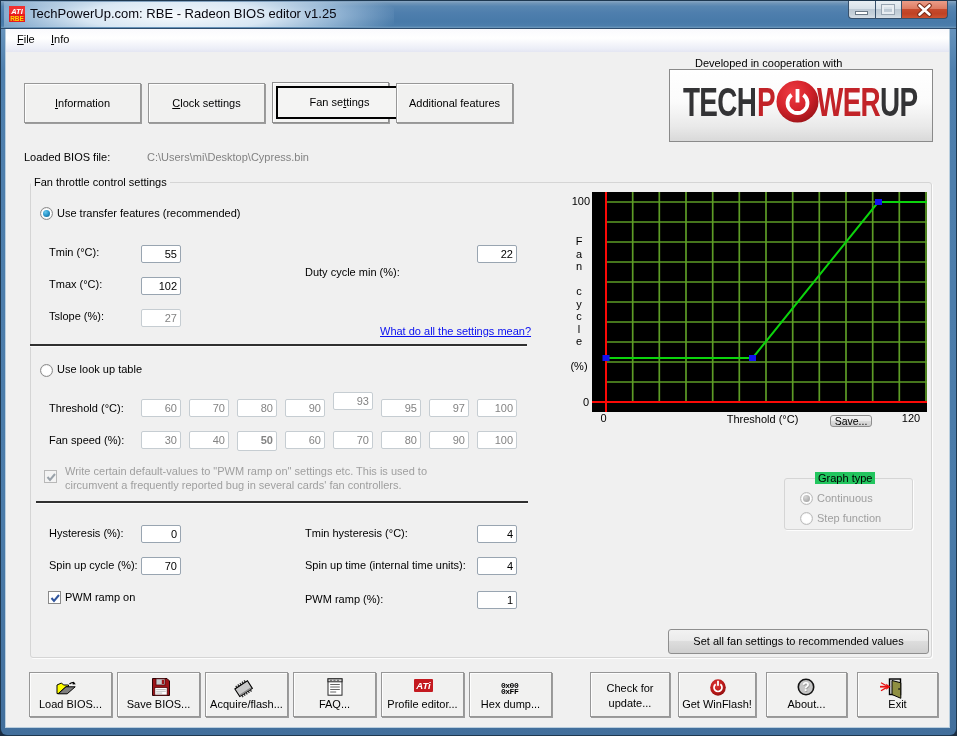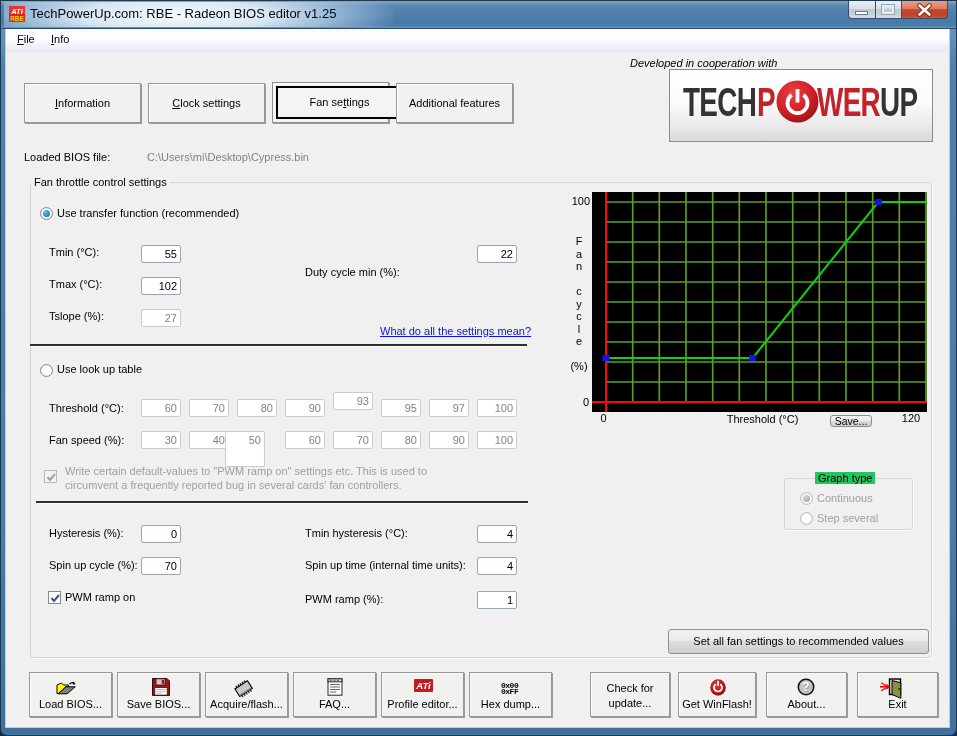--- a/index.html
+++ b/index.html
@@ -23,21 +23,21 @@
 #btn-min { left:848px; width:28px; border-bottom-left-radius:4px; background:linear-gradient(180deg,#e9eff4 0%,#d8e1e9 45%,#bdc9d4 50%,#c6d1da 78%,#d8dfe6 100%); }
 #btn-max { left:875px; width:27px; background:linear-gradient(180deg,#e9eff4 0%,#d8e1e9 45%,#bdc9d4 50%,#c6d1da 78%,#d8dfe6 100%); }
 #btn-close { left:901px; width:47px; border-bottom-right-radius:4px; background:linear-gradient(180deg,#eb9d88 0%,#dd7c63 45%,#c64a2d 50%,#c04224 75%,#cd5332 100%); }
 #glyph-min { left:855px; top:11px; width:13px; height:4px; background:#fff; border:1px solid #6a7886; }
 #glyph-max { left:882px; top:5px; width:12px; height:9px; border:2px solid #e8edf2; outline:1px solid #98a5b2; background:transparent; }
 
 .tabbtn { top:83px; height:40px; width:117px; background:#f1f1f0; border:1px solid #979797; box-shadow:inset 1px 1px 0 #fdfdfd, 1px 1px 0 #9c9c9c; text-align:center; line-height:38px; font-size:11px; }
 #tab-fan-outer { left:272px; top:82px; width:117px; height:41px; background:#f4f4f3; border:1px solid #8e8e8e; box-shadow:inset 1px 1px 0 #fdfdfd, 1px 1px 0 #9c9c9c; }
 #tab-fan-inner { left:276px; top:86px; width:127px; height:33px; border:2px solid #000; text-align:center; line-height:29px; font-size:11px; background:#f4f4f3; }
 
-#dev-label { left:630px; top:57px;font-style:italic; }
+#dev-label { left:695px; top:57px; }
 .lgsp { top:82px; font-weight:bold; font-size:41px; line-height:41px; letter-spacing:-1px; transform:scaleX(0.68); transform-origin:left top; white-space:nowrap; }
 #logobox { left:669px; top:69px; width:264px; height:73px; border:1px solid #8a8a8a; background:linear-gradient(180deg,#ffffff 0%,#fbfbfb 45%,#e9e9e9 80%,#d9d9d9 100%); }
 
 #lbl-loaded { left:24px; top:151px; }
 #lbl-path { left:147px; top:151px; color:#828282; }
 
 .groupbox { border:1px solid #d5d5d5; border-radius:3px; box-shadow:1px 1px 0 #fdfdfd; }
 #group-main { left:30px; top:182px; width:902px; height:476px; }
 #group-main-label { left:31px; top:176px; background:#f0f0f0; padding:0 3px; }
 
@@ -120,21 +120,21 @@
 
 <div class="abs" id="lbl-loaded">Loaded BIOS file:</div>
 <div class="abs" id="lbl-path">C:\Users\mi\Desktop\Cypress.bin</div>
 
 <div class="abs groupbox" id="group-main"></div>
 <div class="abs" id="group-main-label">Fan throttle control settings</div>
 
 <div class="abs radio" style="left:40px;top:207px;">
     <div class="dot"></div>
   </div>
-<div class="abs" style="left:57px;top:207px;">Use transfer function (recommended)</div>
+<div class="abs" style="left:57px;top:207px;">Use transfer features (recommended)</div>
 
 <div class="abs lbl" style="left:49px;top:246px;">Tmin (°C):</div>
 <div class="abs field" style="left:141px;top:245px;width:40px;height:18px;">55</div>
 <div class="abs lbl" style="left:305px;top:246px;margin-top:20px;">Duty cycle min (%):</div>
 <div class="abs field" style="left:477px;top:245px;width:40px;height:18px;">22</div>
 
 <div class="abs lbl" style="left:49px;top:278px;">Tmax (°C):</div>
 <div class="abs field" style="left:141px;top:277px;width:40px;height:18px;">102</div>
 
 <div class="abs lbl" style="left:49px;top:310px;">Tslope (%):</div>
@@ -153,21 +153,21 @@
 <div class="abs field dis" style="left:189px;top:399px;width:40px;height:18px;">70</div>
 <div class="abs field dis" style="left:237px;top:399px;width:40px;height:18px;">80</div>
 <div class="abs field dis" style="left:285px;top:399px;width:40px;height:18px;">90</div>
 <div class="abs field dis" style="left:333px;top:392px;width:40px;height:18px;">93</div>
 <div class="abs field dis" style="left:381px;top:399px;width:40px;height:18px;">95</div>
 <div class="abs field dis" style="left:429px;top:399px;width:40px;height:18px;">97</div>
 <div class="abs field dis" style="left:477px;top:399px;width:40px;height:18px;">100</div>
 
 <div class="abs field dis" style="left:141px;top:431px;width:40px;height:18px;">30</div>
 <div class="abs field dis" style="left:189px;top:431px;width:40px;height:18px;">40</div>
-<div class="abs field dis" style="left:225px;top:431px;width:40px;height:36px;">50</div>
+<div class="abs field dis" style="left:237px;top:431px;width:40px;height:20px;font-weight:bold;">50</div>
 <div class="abs field dis" style="left:285px;top:431px;width:40px;height:18px;">60</div>
 <div class="abs field dis" style="left:333px;top:431px;width:40px;height:18px;">70</div>
 <div class="abs field dis" style="left:381px;top:431px;width:40px;height:18px;">80</div>
 <div class="abs field dis" style="left:429px;top:431px;width:40px;height:18px;">90</div>
 <div class="abs field dis" style="left:477px;top:431px;width:40px;height:18px;">100</div>
 
 <div class="abs checkbox dis" style="left:44px;top:470px;">
     <svg width="13" height="13" viewBox="0 0 13 13">
       <path d="M2.5 6 L5 9 L10 3" stroke="#9aa2aa" stroke-width="2" fill="none"></path>
     </svg>
@@ -237,21 +237,21 @@
 <div class="abs wbtn" style="left:830px;top:415px;width:42px;height:12px;font-size:10.5px;line-height:10px;">Save...</div>
 <div class="abs" style="left:896px;top:412px;width:30px;text-align:center;">120</div>
 
 <div class="abs groupbox" style="left:784px;top:478px;width:129px;height:52px;"></div>
 <div class="abs" style="left:815px;top:472px;background:#22c55e;padding:0 3px;">Graph type</div>
 <div class="abs radio dis" style="left:800px;top:492px;">
     <div class="dot"></div>
   </div>
 <div class="abs gray" style="left:817px;top:492px;">Continuous</div>
 <div class="abs radio dis" style="left:800px;top:512px;"></div>
-<div class="abs gray" style="left:817px;top:512px;">Step several</div>
+<div class="abs gray" style="left:817px;top:512px;">Step function</div>
 
 <div class="abs wbtn" style="left:668px;top:629px;width:261px;height:25px;line-height:23px;font-size:11px;">Set all fan settings to recommended values</div>
 
 <div class="abs toolbtn" style="left:29px;">
   <svg class="ic" style="left:26px;top:8px;" width="22" height="17" viewBox="0 0 22 17">
     <polygon points="1,4 5.5,2 7.5,4 12.5,4 12.5,5.7 10,5.7 2.2,12.6 1,12.6" fill="#ffff00" stroke="#000" stroke-width="1"></polygon>
     <polygon points="2.2,12.8 10,5.8 19.2,5.8 11.2,12.8" fill="#7f7f7f" stroke="#000" stroke-width="1"></polygon>
     <path d="M13.5,3 Q16,0.8 18.3,2.2" stroke="#000" stroke-width="1.3" fill="none"></path>
     <polygon points="17.2,0.6 19.8,3.2 16.6,3.4" fill="#000"></polygon>
   </svg>

